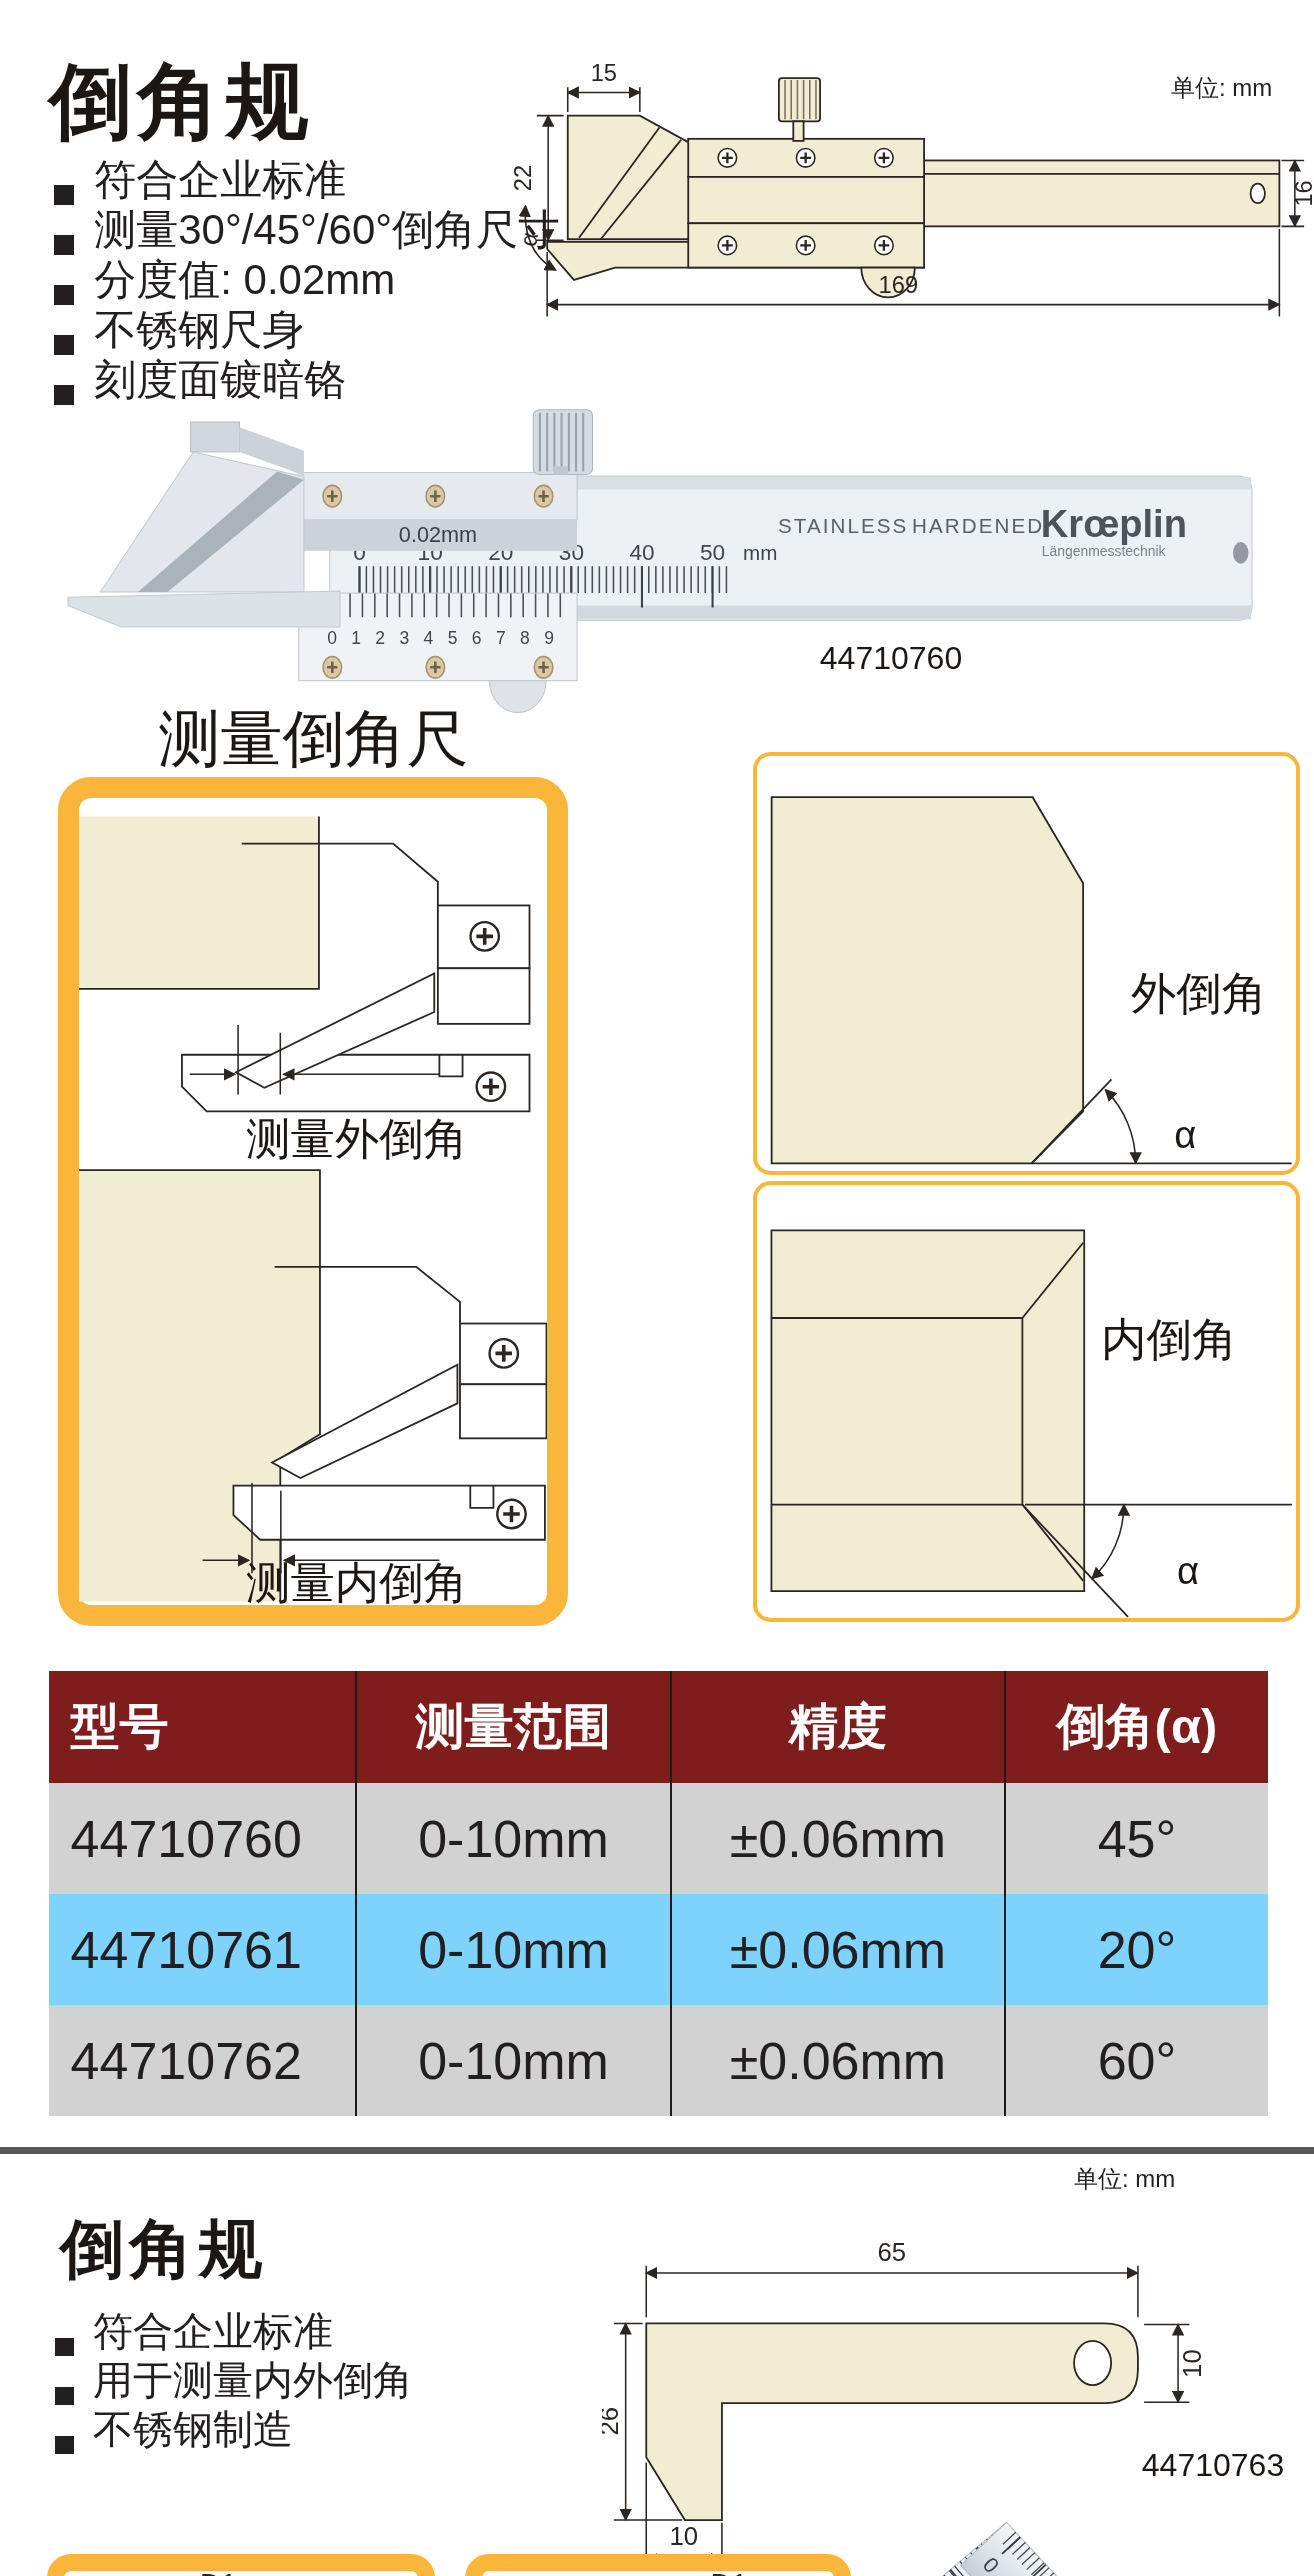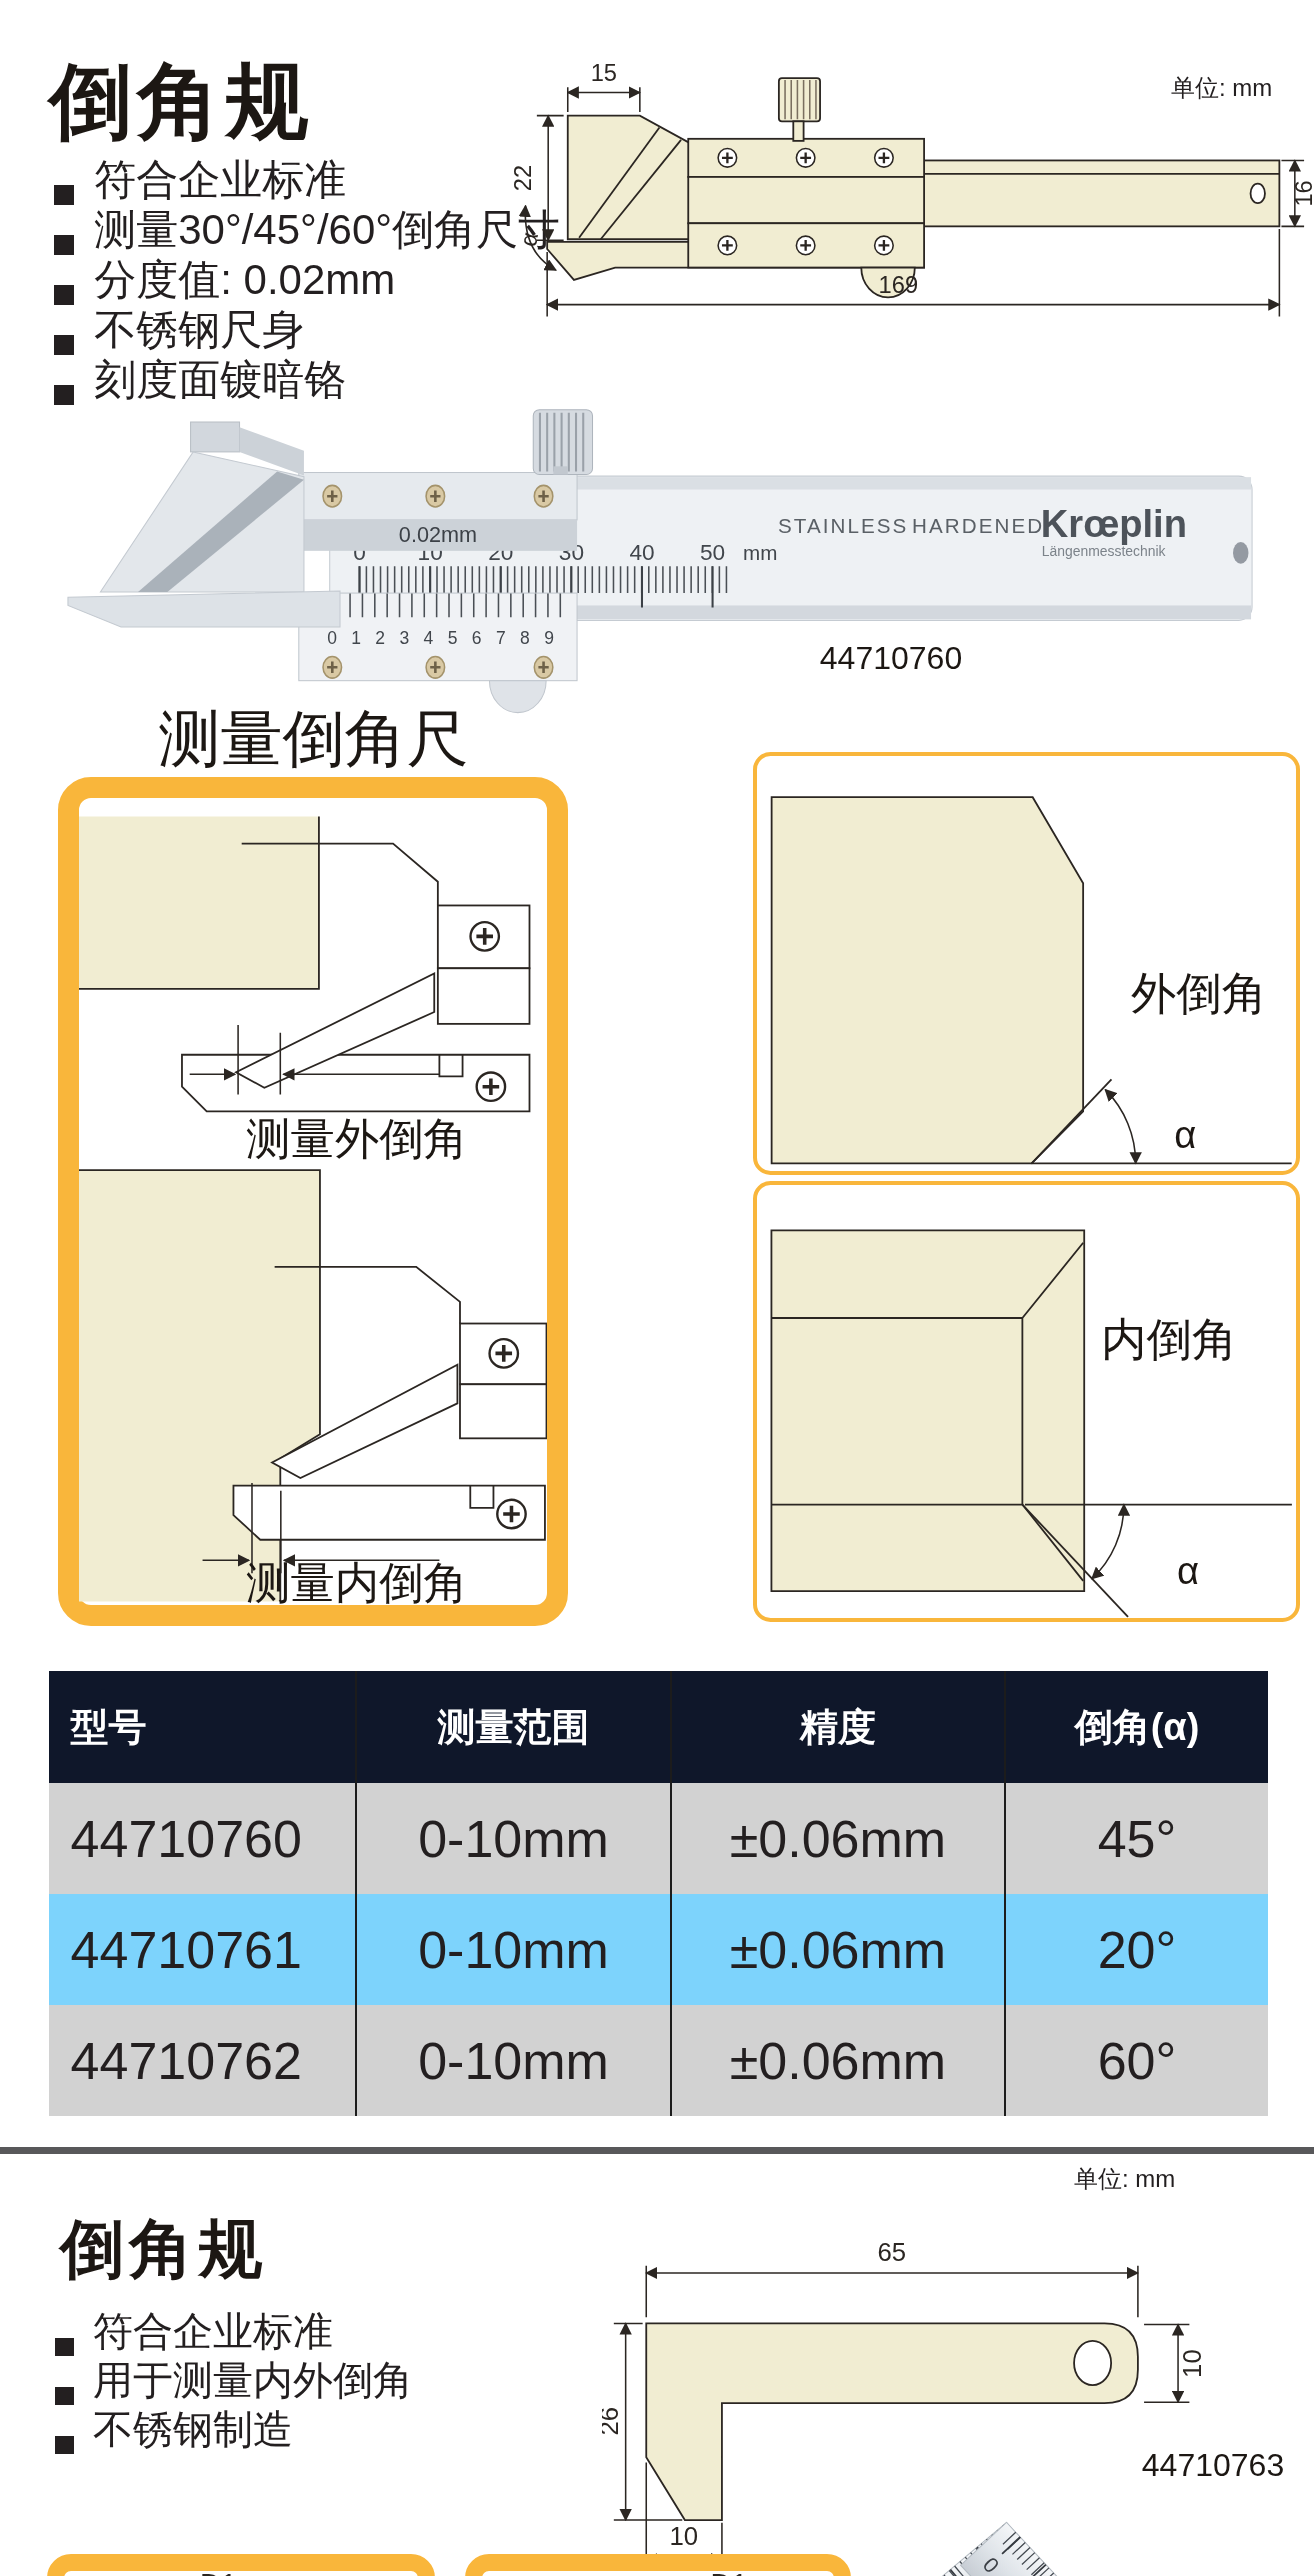--- a/index.html
+++ b/index.html
@@ -21,21 +21,21 @@
   .caption{font-size:62px;color:#1c1713;text-align:center;}
   .obox{position:absolute;background:#fff;border-style:solid;border-color:#F9B63B;}
   #box1{left:58px;top:777px;width:468px;height:807px;border-width:21.6px;border-radius:33px;}
   #box2{left:753px;top:752px;width:539px;height:415px;border-width:4.1px;border-radius:17.5px;}
   #box3{left:753px;top:1181px;width:539px;height:433px;border-width:4.1px;border-radius:17.5px;}
   #boxA{left:47px;top:2554px;width:354px;height:270px;border-width:17.5px;border-radius:24px;}
   #boxB{left:465px;top:2554px;width:352px;height:270px;border-width:17.5px;border-radius:24px;}
   .grid-table{position:absolute;display:grid;}
   #table1{left:49px;top:1671px;width:1218px;grid-template-columns:308px 315px 334px 262px;
           grid-template-rows:112px 111px 111px 111px;}
-  .th{background:#0f172a;color:#fff;font-weight:bold;font-size:38px;display:flex;align-items:center;justify-content:center;}
+  .th{background:#7f1d1d;color:#fff;font-weight:bold;font-size:49px;display:flex;align-items:center;justify-content:center;}
   .td{font-size:52px;color:#231f20;display:flex;align-items:center;justify-content:center;}
   .c1{justify-content:flex-start;padding-left:21.6px;}
   .vline{border-right:2.1px solid #1c1c1c;}
   .r-gray{background:#D2D2D2;}
   .r-light{background:#7dd3fc;}
   #divider{left:0;top:2147px;width:1315px;height:7.2px;background:#58585A;}
   svg text{font-family:"Liberation Sans","DejaVu Sans",sans-serif;}
   .dimtx{font-size:46px;fill:#2b2622;}
   .dline{stroke:#2b2622;stroke-width:3;fill:none;}
   .darr{stroke:#2b2622;stroke-width:3;fill:none;marker-start:url(#arr);marker-end:url(#arr);}

